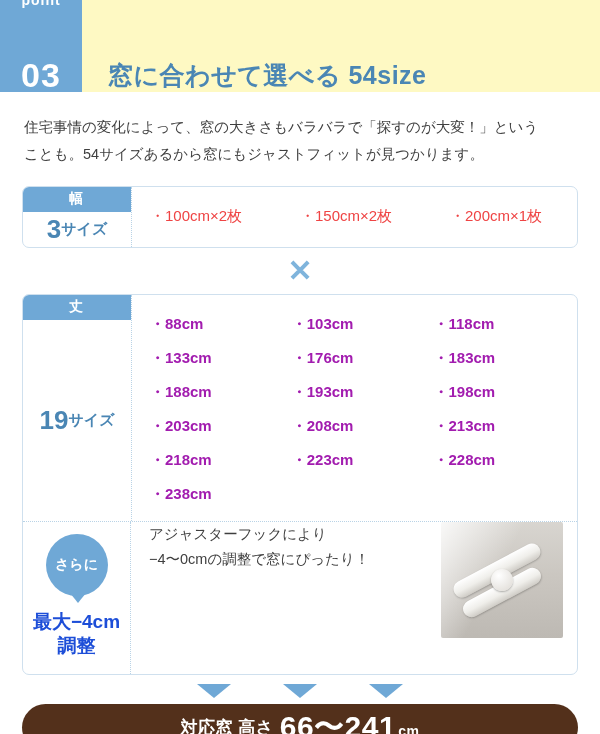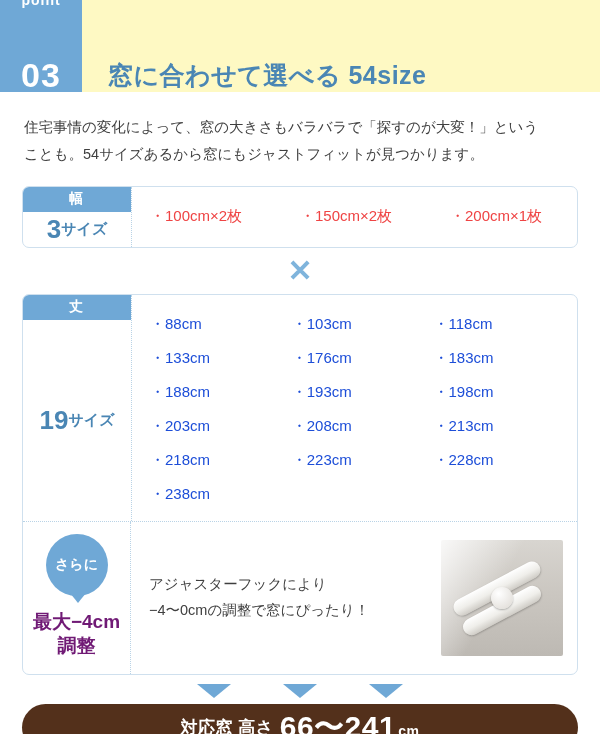--- a/index.html
+++ b/index.html
@@ -166,22 +166,23 @@
     flex-wrap: wrap;
     align-content: flex-start;
     padding: 12px 0 10px 18px;
     box-sizing: border-box;
   }
   .length-grid .gi {
     width: 33.2%;
     font-size: 15px;
     line-height: 1;
     padding: 9.5px 0;
-    color: #1d4ed8;
-    box-sizing: border-box;
+    color: #a21caf;
+    box-sizing: border-box;
+    font-weight: bold;
   }
 
   
   .adj-row {
     display: flex;
     border-top: 1px dotted #b9d3e6;
     min-height: 152px;
   }
   .adj-left {
     width: 108px;
@@ -213,29 +214,28 @@
     margin-left: -7px;
     width: 0;
     height: 0;
     border-left: 8px solid transparent;
     border-right: 8px solid transparent;
     border-top: 10px solid #6fa8d6;
   }
   .adj-left .amount {
     margin-top: 14px;
     text-align: center;
-    color: #701a75;
+    color: #1d4ed8;
     font-weight: bold;
     font-size: 19px;
     line-height: 1.3;
   }
   .adj-right {
     flex: 1;
     display: flex;
-    align-items: center;
     padding: 0 14px 0 18px;
     box-sizing: border-box;
   }
   .adj-text {
     flex: 1;
     font-size: 14.5px;
     line-height: 1.75;
     color: #3f3f3f;
   }
   .adj-photo {

